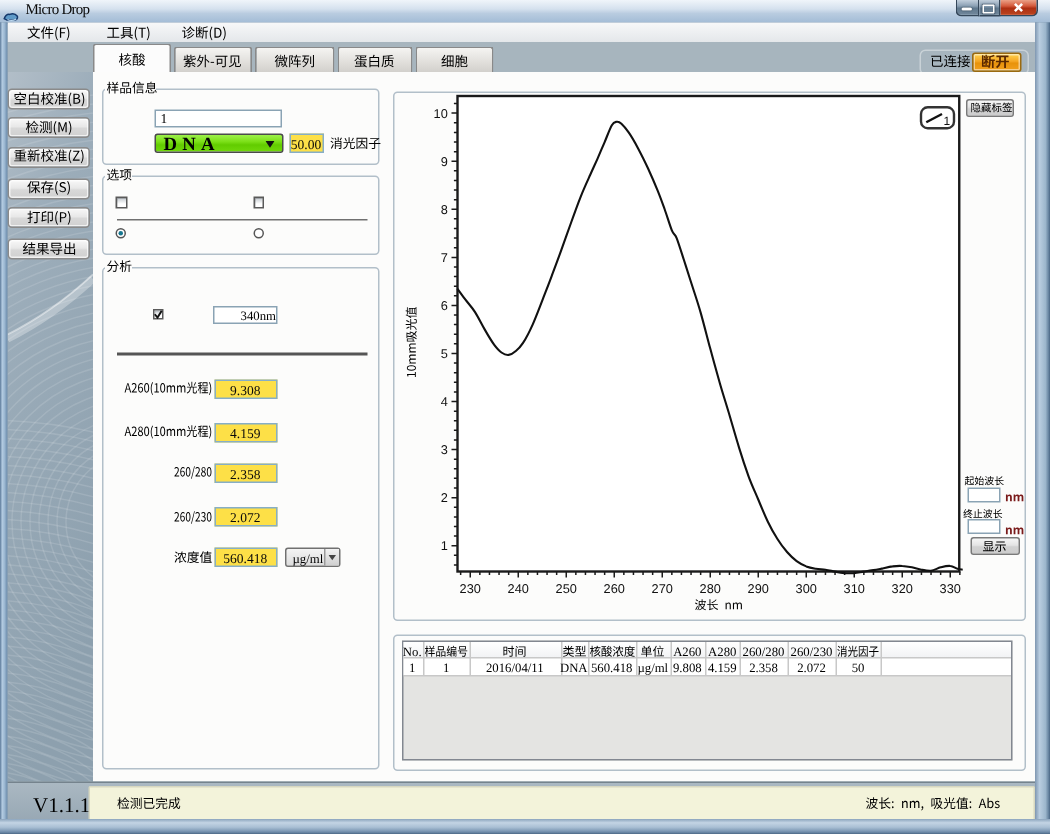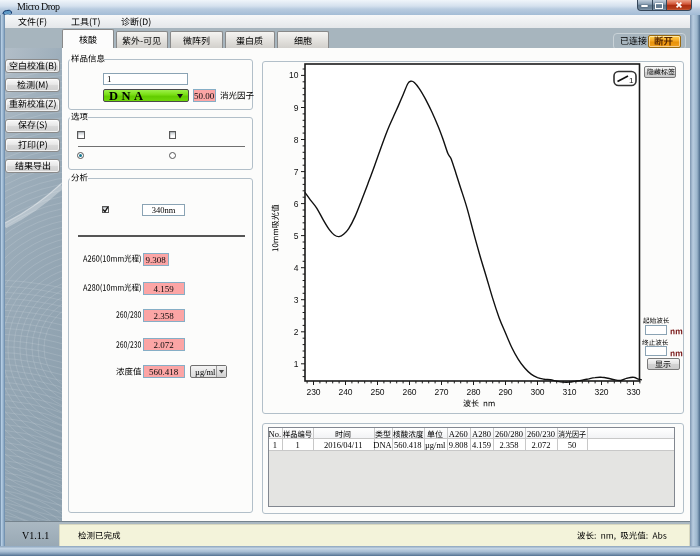--- a/index.html
+++ b/index.html
@@ -20,36 +20,36 @@
 .btn-disc{position:absolute;left:647.5px;top:34.5px;width:31px;height:11.5px;background:linear-gradient(180deg,#ffd34e,#f5a623 45%,#e8920a 55%,#f2a01e);border:1px solid #9a6a10;border-radius:2px;box-shadow:inset 0 0 0 1px rgba(255,255,255,.5)}
 .sidebar{position:absolute;left:5px;top:48px}
 .sbtn{position:absolute;left:5px;width:55px;height:14px;background:linear-gradient(180deg,#f8f8f8,#e8e8e8 45%,#d8d8d8 55%,#d0d0d0);border:1px solid #8a8a8a;border-radius:3px;box-sizing:border-box;box-shadow:inset 0 0 0 1px rgba(255,255,255,.7)}
 .page{position:absolute;left:62px;top:48px;width:628px;height:473px;background:#fcfcfb}
 .gb{position:absolute;border:1px solid #b2bfc9;border-radius:3px;box-sizing:border-box}
 .gblab{position:absolute;height:10px;background:#fcfcfb}
 .inp{position:absolute;background:#fff;border:1px solid #8aa3b4;box-sizing:border-box}
 .st{font-size:9px;line-height:11px;display:inline-block;vertical-align:top}
 .combo-dna{position:absolute;left:103px;top:88.5px;width:85.5px;height:13px;background:linear-gradient(180deg,#9cf04a,#7ce018 40%,#62cc00 60%,#70d80a);border:1px solid #4a4a4a;border-radius:2px;box-sizing:border-box}
 .dnat{position:absolute;left:5px;top:0px;font-weight:bold;font-size:12.5px;line-height:12px;letter-spacing:3.5px}
-.bluebox{position:absolute;background:#fca5a5;border:1px solid #86aec6;box-sizing:border-box;font-size:9px;text-align:center;color:#0a0a0a}
+.bluebox{position:absolute;background:#fde047;border:1px solid #86aec6;box-sizing:border-box;font-size:9px;text-align:center;color:#0a0a0a}
 .ckb{position:absolute;width:7.5px;height:7.5px;border:1px solid #5a5a5a;background:linear-gradient(180deg,#c2c8cd,#ffffff 65%);box-sizing:border-box;box-shadow:inset 0.5px 0.5px 0 rgba(0,0,0,0.25)}
 .hline{position:absolute;height:1px;background:#707070}
 .rad{position:absolute;width:7px;height:7px;border:1px solid #555;border-radius:50%;background:#fff;box-sizing:border-box}
 .rdot{width:3.5px;height:3.5px;border-radius:50%;background:#16768f;margin:1px auto}
 .combo-ug{position:absolute;left:190px;top:365px;width:37px;height:13px;background:linear-gradient(180deg,#f4f4f4,#dcdcdc);border:1px solid #707070;border-radius:2px;box-sizing:border-box}
 .cab{position:absolute;right:0;top:0;width:9px;height:11px;border-left:1px solid #9a9a9a;background:linear-gradient(180deg,#f2f2f2,#cfcfcf)}
 .wbtn{position:absolute;background:linear-gradient(180deg,#f6f6f6,#e4e4e4 45%,#d2d2d2 55%,#cccccc);border:1px solid #7a7a7a;border-radius:2px;box-sizing:border-box}
 .tbl{position:absolute;left:267.5px;top:427px;width:407.5px;height:79.5px;background:#e4e4e2;border:1px solid #828790;box-sizing:border-box}
 .tblhead{position:absolute;left:268.5px;top:428px;width:405.5px;height:10px;background:linear-gradient(180deg,#ffffff,#f2f3f5)}
 .tblrow{position:absolute;left:268.5px;top:438px;width:405.5px;height:11.5px;background:#fff}
 .vgl{position:absolute;top:428px;height:21.5px;width:1px;background:#c8c8c8}
 .hgl{position:absolute;left:268.5px;width:405.5px;height:1px;background:#c8c8c8}
 .tct{position:absolute;font-size:8.5px;line-height:9px;white-space:nowrap;display:flex;justify-content:center}
 .status-left{position:absolute;left:5px;top:521px;width:685px;height:25px;background:linear-gradient(180deg,#aab8c2,#98a8b4);border-top:1px solid #75838d}
-.stv{position:absolute;left:22px;top:530px;font-size:10px}
+.stv{position:absolute;left:22px;top:530px;font-size:14px}
 .status-yellow{position:absolute;left:59px;top:524px;width:629px;height:21px;background:#f3f3da;border:1px solid #d8d8c0;border-radius:1px}
 .wedge{position:absolute;background:linear-gradient(90deg,#5a7898,#b4cce2 30%,#9cb8d2 60%,#6888a8)}
 .wl{left:0;top:15px;width:5px;height:531px}
 .wr{right:0;top:15px;width:10px;height:531px;background:linear-gradient(90deg,#7e96b0,#b9cde0 30%,#9cb6cc 70%,#5a7896 95%,#46607c)}
 .wb{left:0;bottom:0;width:700px;height:10px;background:linear-gradient(180deg,#8ba4bd,#c3d4e4 25%,#a9bfd4 55%,#7e99b5 80%,#5c7a99 95%,#46607c)}
 </style></head><body>
 <svg width="0" height="0" style="position:absolute">
     <defs>
       <path id="g0" d="M423 823C453 774 485 707 497 666L580 693C566 734 531 799 501 847ZM50 664V590H206C265 438 344 307 447 200C337 108 202 40 36 -7C51 -25 75 -60 83 -78C250 -24 389 48 502 146C615 46 751 -28 915 -73C928 -52 950 -20 967 -4C807 36 671 107 560 201C661 304 738 432 796 590H954V664ZM504 253C410 348 336 462 284 590H711C661 455 592 344 504 253Z"></path>
       <path id="g1" d="M317 341V268H604V-80H679V268H953V341H679V562H909V635H679V828H604V635H470C483 680 494 728 504 775L432 790C409 659 367 530 309 447C327 438 359 420 373 409C400 451 425 504 446 562H604V341ZM268 836C214 685 126 535 32 437C45 420 67 381 75 363C107 397 137 437 167 480V-78H239V597C277 667 311 741 339 815Z"></path>
@@ -474,21 +474,21 @@
 <div class="hline" style="left:78px;top:145.5px;width:167px"></div>
 <div class="rad" style="left:77px;top:151.5px">
     <div class="rdot"></div>
   </div>
 <div class="rad" style="left:168.5px;top:151.5px"></div>
 <div class="ckb" style="left:101.5px;top:205.5px">
     <svg width="7" height="7" style="position:absolute;left:-0.5px;top:-0.5px">
       <path d="M1.2 3.5l1.8 2.2 2.8-4.5" stroke="#111" stroke-width="1.3" fill="none"></path>
     </svg>
   </div>
-<div class="inp" style="left:142px;top:204px;width:43px;height:11.5px;text-align:center"><span class="st" style="font-size:8.5px">340nm</span></div>
+<div class="inp" style="left:142px;top:204px;width:43px;height:11.5px;text-align:right"><span class="st" style="font-size:8.5px">340nm</span></div>
 <div class="hline" style="left:78px;top:234.5px;width:167px;height:2px;background:#555"></div>
 <svg class="ct" style="left:82.5px;top:254.0px;" width="58.5" height="10.6">
     <g fill="#000" transform="translate(0,7.65) scale(0.00850,-0.00850)">
       <g transform="translate(0,0) scale(0.870,1)">
         <use href="#g63"></use>
       </g>
       <g transform="translate(529,0) scale(0.870,1)">
         <use href="#g64"></use>
       </g>
       <g transform="translate(1012,0) scale(0.870,1)">
@@ -516,21 +516,21 @@
         <use href="#g60"></use>
       </g>
       <g transform="translate(5719,0) scale(0.870,1)">
         <use href="#g69"></use>
       </g>
       <g transform="translate(6589,0) scale(0.870,1)">
         <use href="#g4"></use>
       </g>
     </g>
   </svg>
-<div class="bluebox" style="left:142.5px;top:252.5px;width:26px;height:13px;line-height:13px">9.308</div>
+<div class="bluebox" style="left:142.5px;top:252.5px;width:42px;height:13px;line-height:13px">9.308</div>
 <svg class="ct" style="left:82.5px;top:283.0px;" width="58.5" height="10.6">
     <g fill="#000" transform="translate(0,7.65) scale(0.00850,-0.00850)">
       <g transform="translate(0,0) scale(0.870,1)">
         <use href="#g63"></use>
       </g>
       <g transform="translate(529,0) scale(0.870,1)">
         <use href="#g64"></use>
       </g>
       <g transform="translate(1012,0) scale(0.870,1)">
         <use href="#g70"></use>

